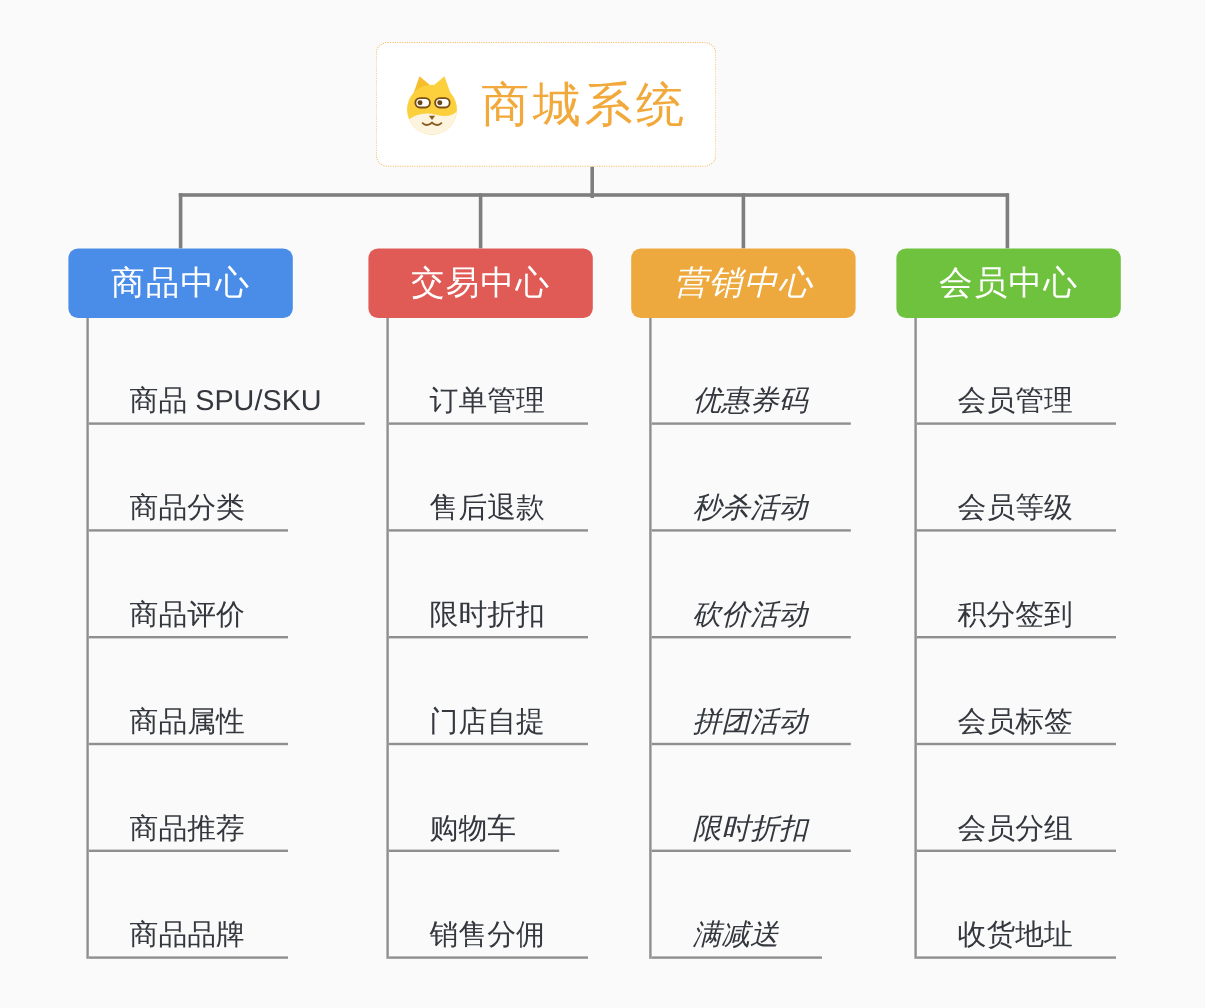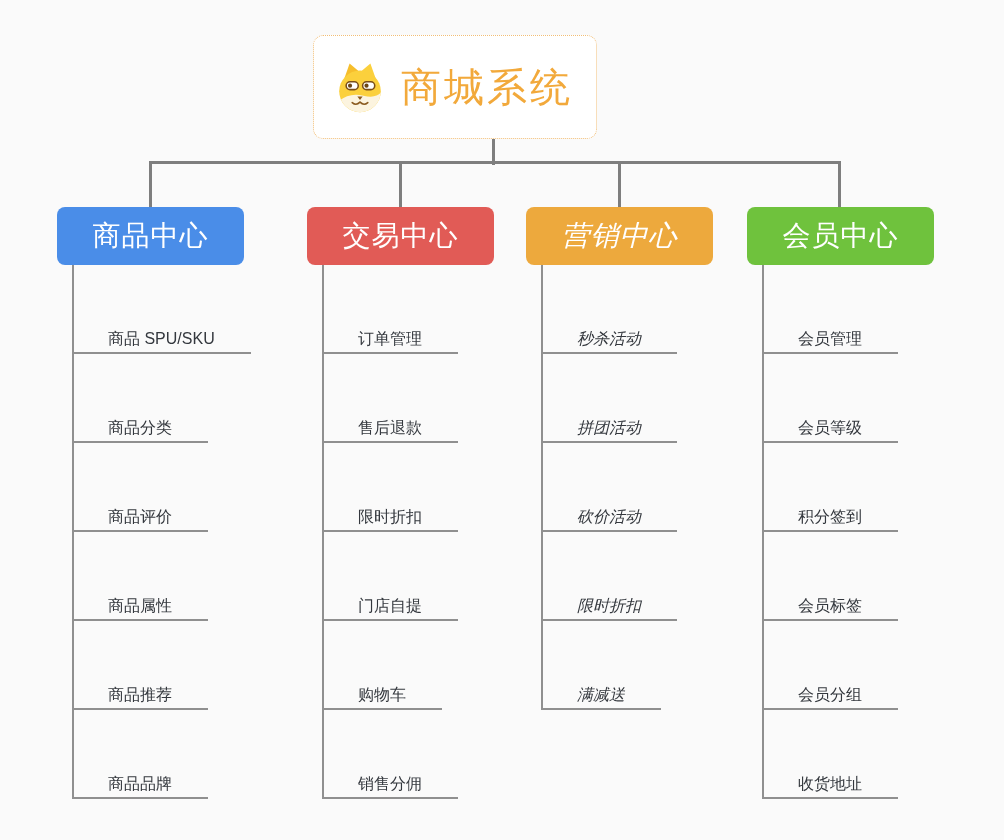--- a/index.html
+++ b/index.html
@@ -44,21 +44,21 @@
     margin-left:15px;
     border-left:2px solid #8F8F8F;
     display:flex;flex-direction:column;
   }
   .child-item{
     height:89px;box-sizing:border-box;
     display:flex;align-items:flex-end;
   }
   .child-label{
     display:inline-block;white-space:nowrap;
-    font-size:16px;color:#34383E;
+    font-size:24px;color:#34383E;
     padding:0 36px 2px 34px;
     border-bottom:2px solid #8F8F8F;
   }
 </style>
 </head>
 <body>
 
 <div class="canvas">
 
   <div class="root-node">
@@ -142,27 +142,30 @@
           </div>
           <div class="child-item">
             <span class="child-label">销售分佣</span>
           </div>
         </div>
       </div>
       <div class="branch" style="left: 526px; font-style: italic;">
         <div class="branch-box" style="background: rgb(237, 169, 61);">营销中心</div>
         <div class="branch-children">
           <div class="child-item">
+            <span class="child-label">优惠券码</span>
+          </div>
+          <div class="child-item">
             <span class="child-label">秒杀活动</span>
           </div>
           <div class="child-item">
-            <span class="child-label">拼团活动</span>
+            <span class="child-label">砍价活动</span>
           </div>
           <div class="child-item">
-            <span class="child-label">砍价活动</span>
+            <span class="child-label">拼团活动</span>
           </div>
           <div class="child-item">
             <span class="child-label">限时折扣</span>
           </div>
           <div class="child-item">
             <span class="child-label">满减送</span>
           </div>
         </div>
       </div>
       <div class="branch" style="left: 747px;">

